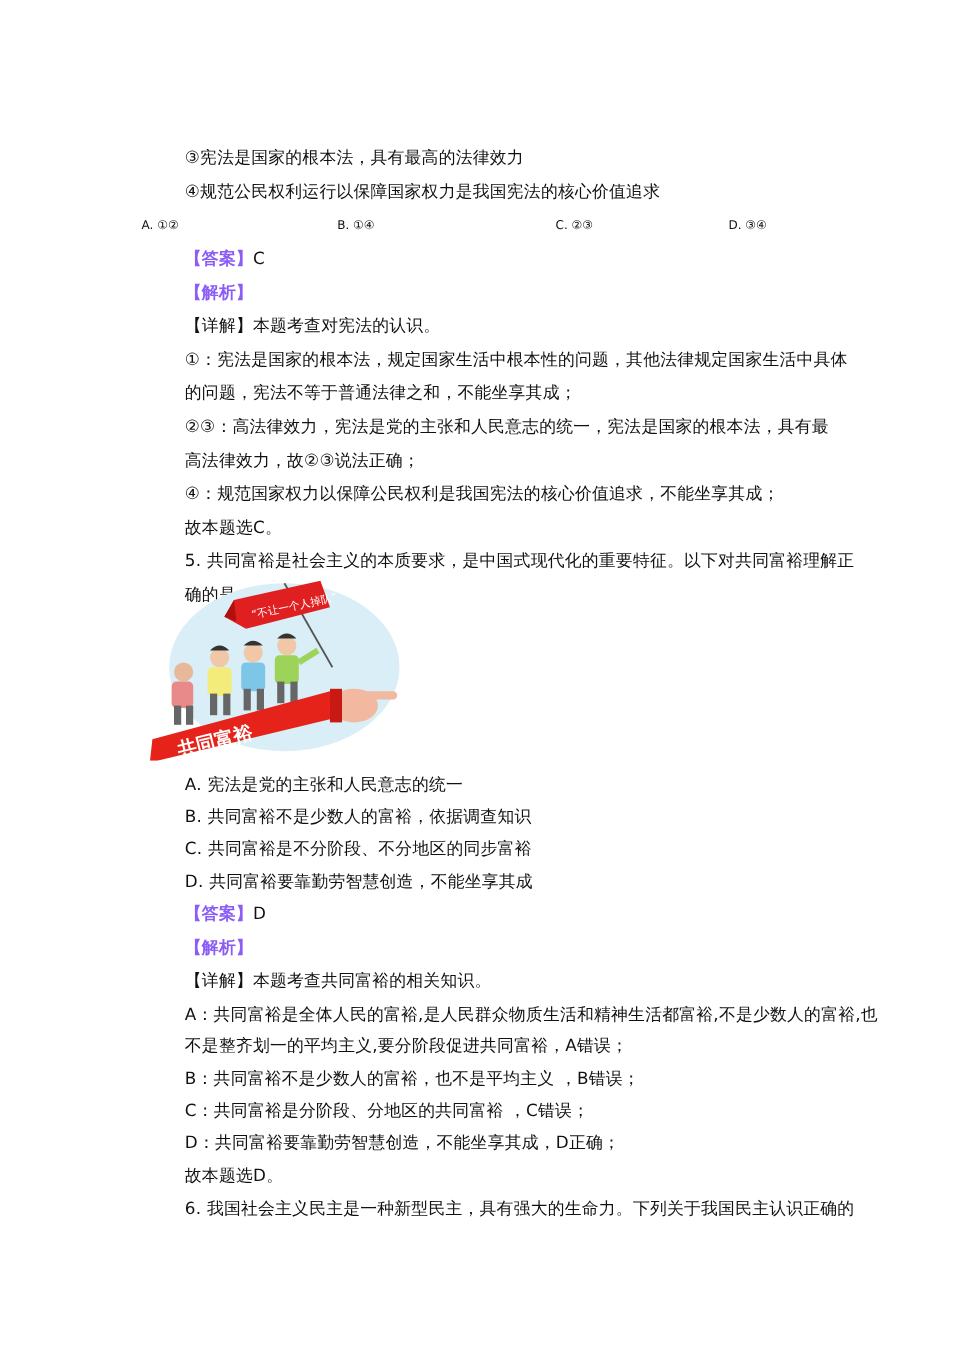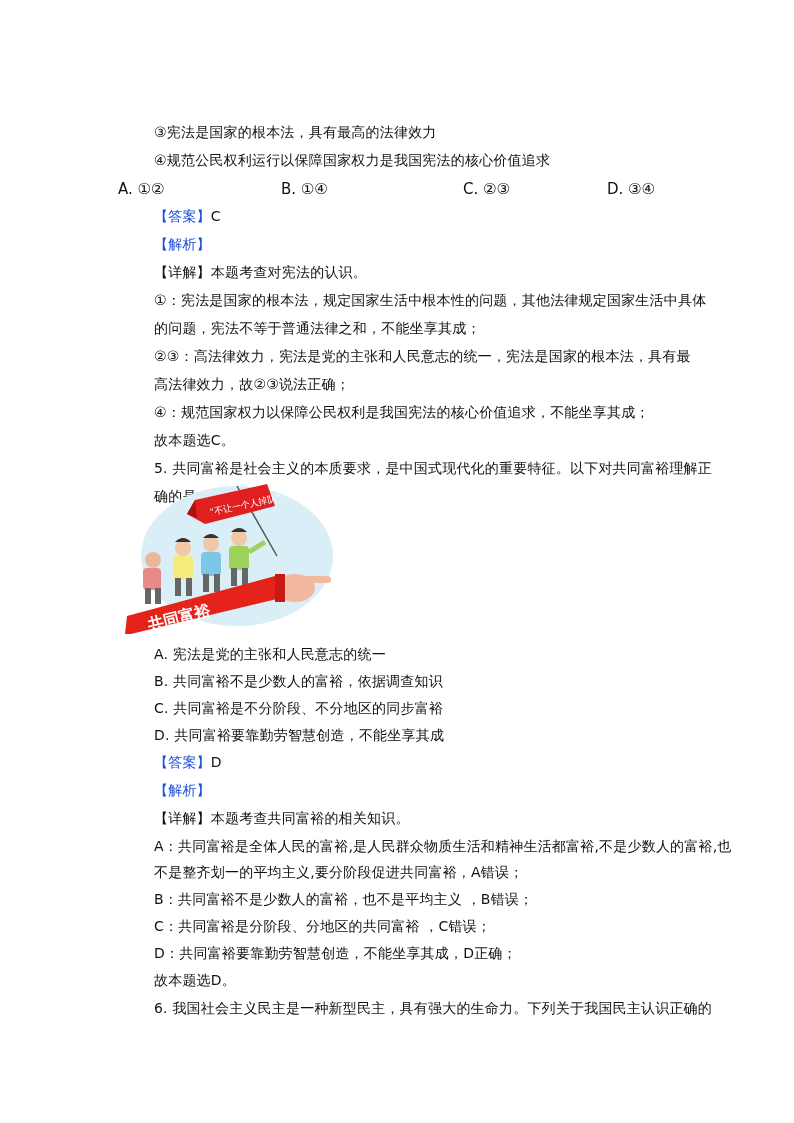--- a/index.html
+++ b/index.html
@@ -1,20 +1,20 @@
 <!DOCTYPE html>
 <html><head>
 <meta charset="utf-8">
 <style>
   html, body { margin: 0; padding: 0; background: #ffffff; }
   body { width: 794px; height: 1123px; position: relative; overflow: hidden;
          font-family: "DejaVu Sans", "Liberation Sans", sans-serif; color: #111; }
   .line { position: absolute; left: 118px; font-size: 14px; line-height: 16px; white-space: nowrap; letter-spacing: 0.2px; margin-left: 36px; }
-  .blue { color: #1d4ed8; }
-  .opt { position: absolute; font-size: 15px; line-height: 16px; white-space: nowrap; }
+  .blue { color: #8b5cf6; font-weight: bold; }
+  .opt { position: absolute; font-size: 10px; line-height: 16px; white-space: nowrap; }
   .illus { position: absolute; left: 125px; top: 478px; width: 208px; height: 156px; }
 </style>
 </head>
 <body>
 
 <div class="line" style="top:124px">③宪法是国家的根本法，具有最高的法律效力</div>
 <div class="line" style="top:152px">④规范公民权利运行以保障国家权力是我国宪法的核心价值追求</div>
 
 <div class="opt" style="left:118px; top:181px">A. ①②</div>
 <div class="opt" style="left:281px; top:181px">B. ①④</div>

